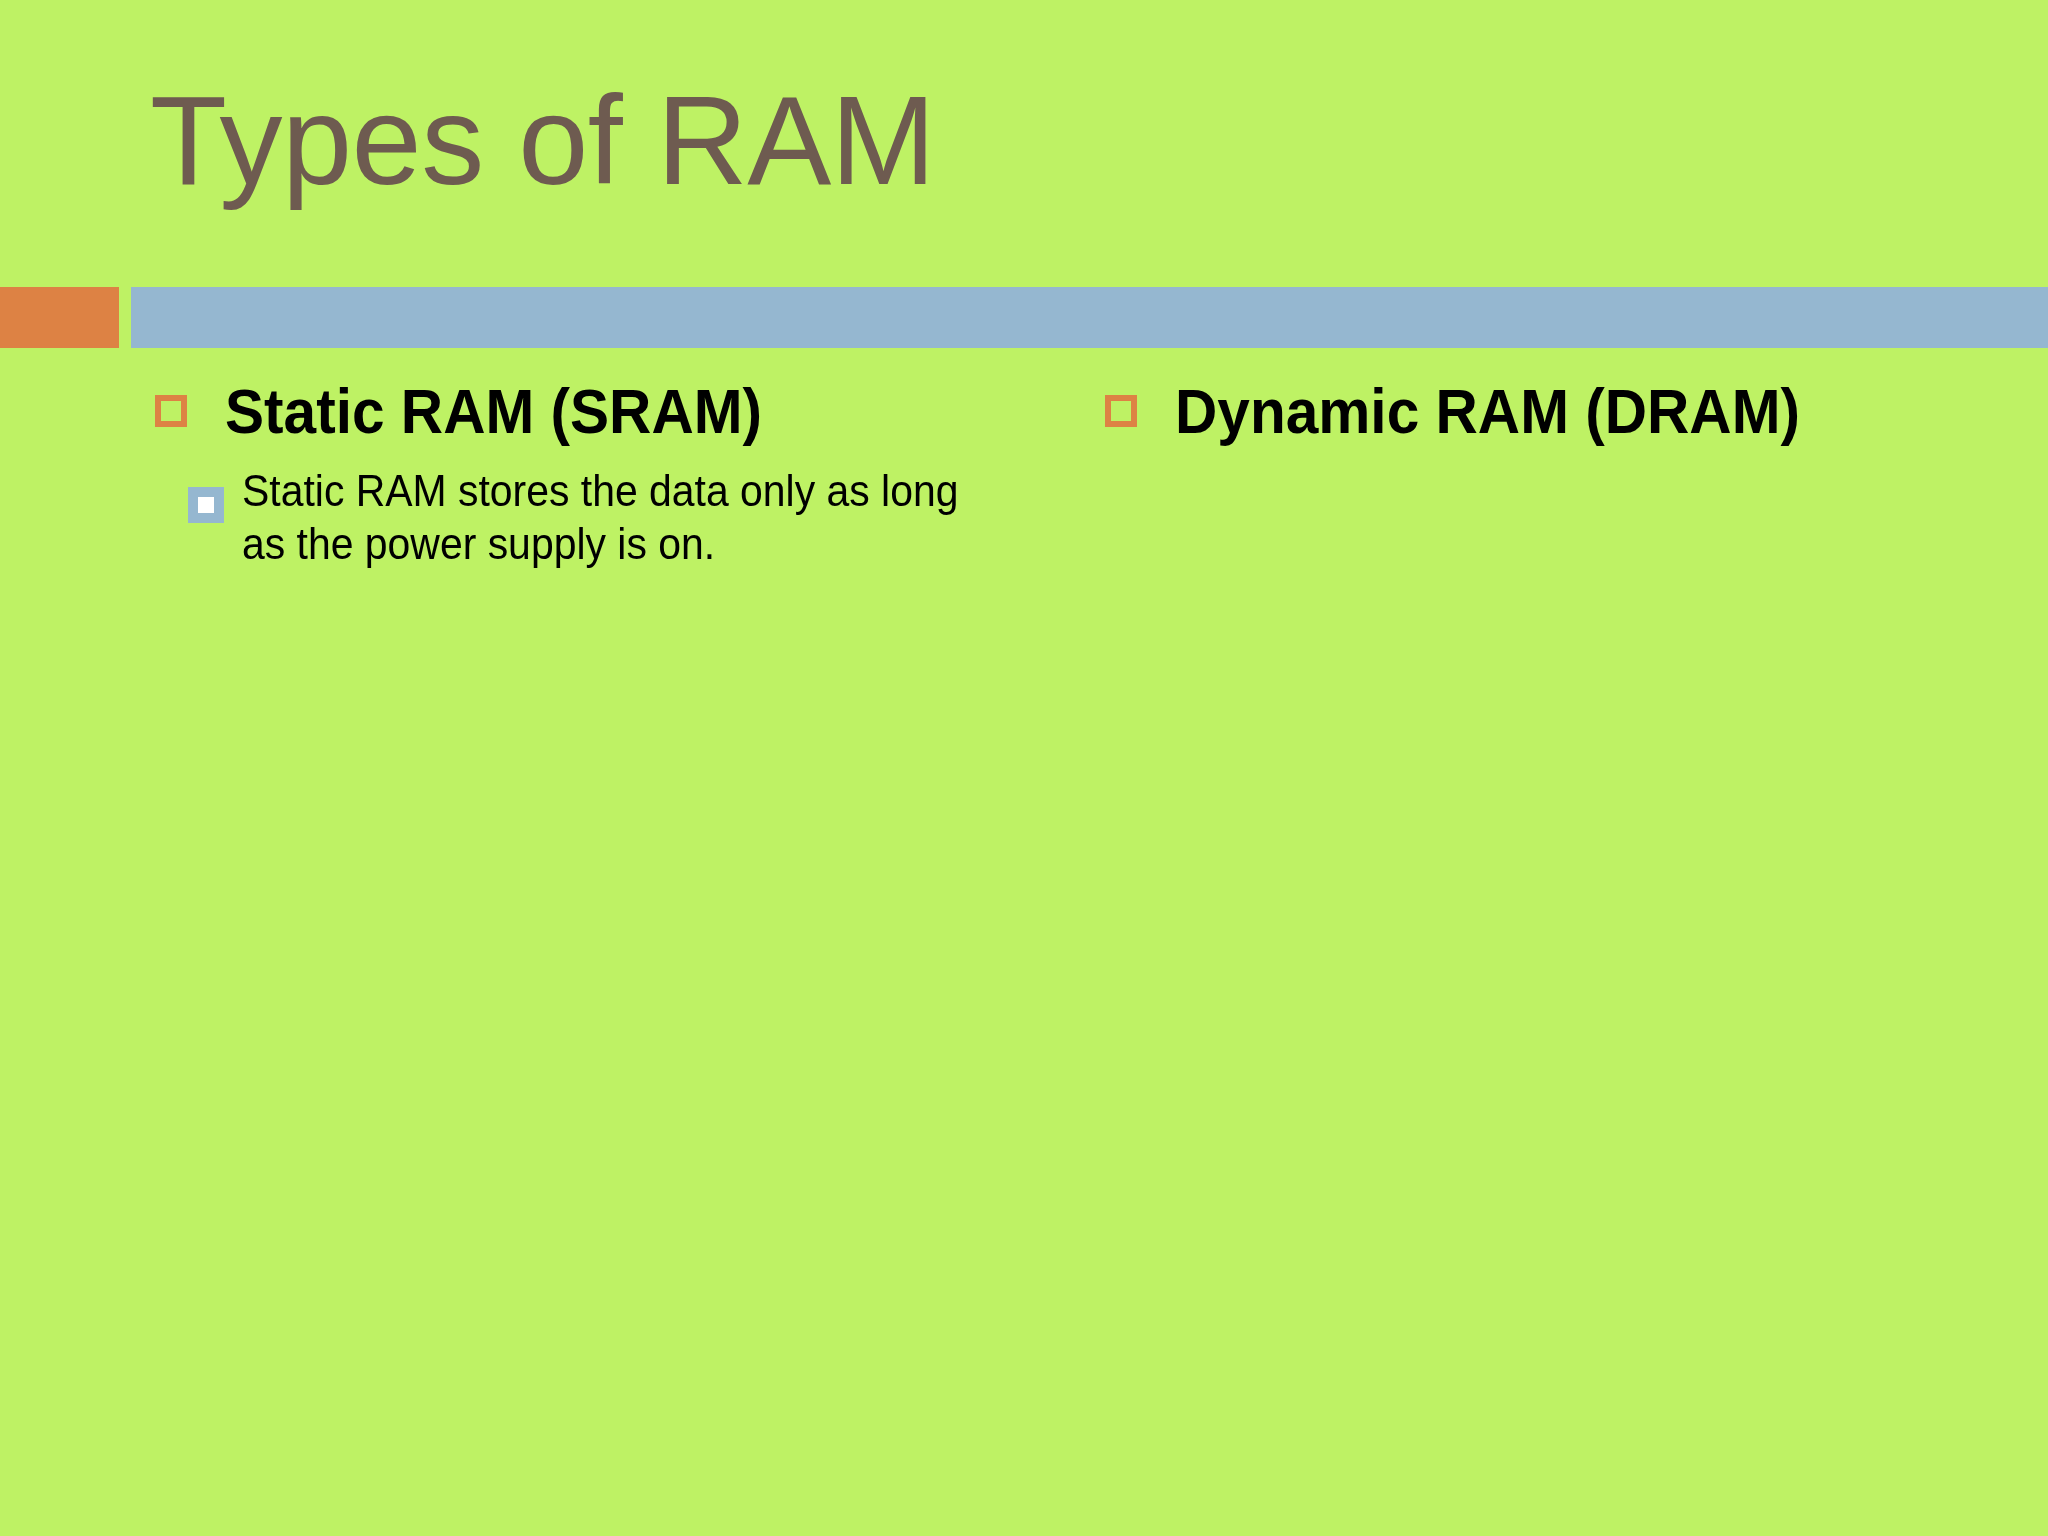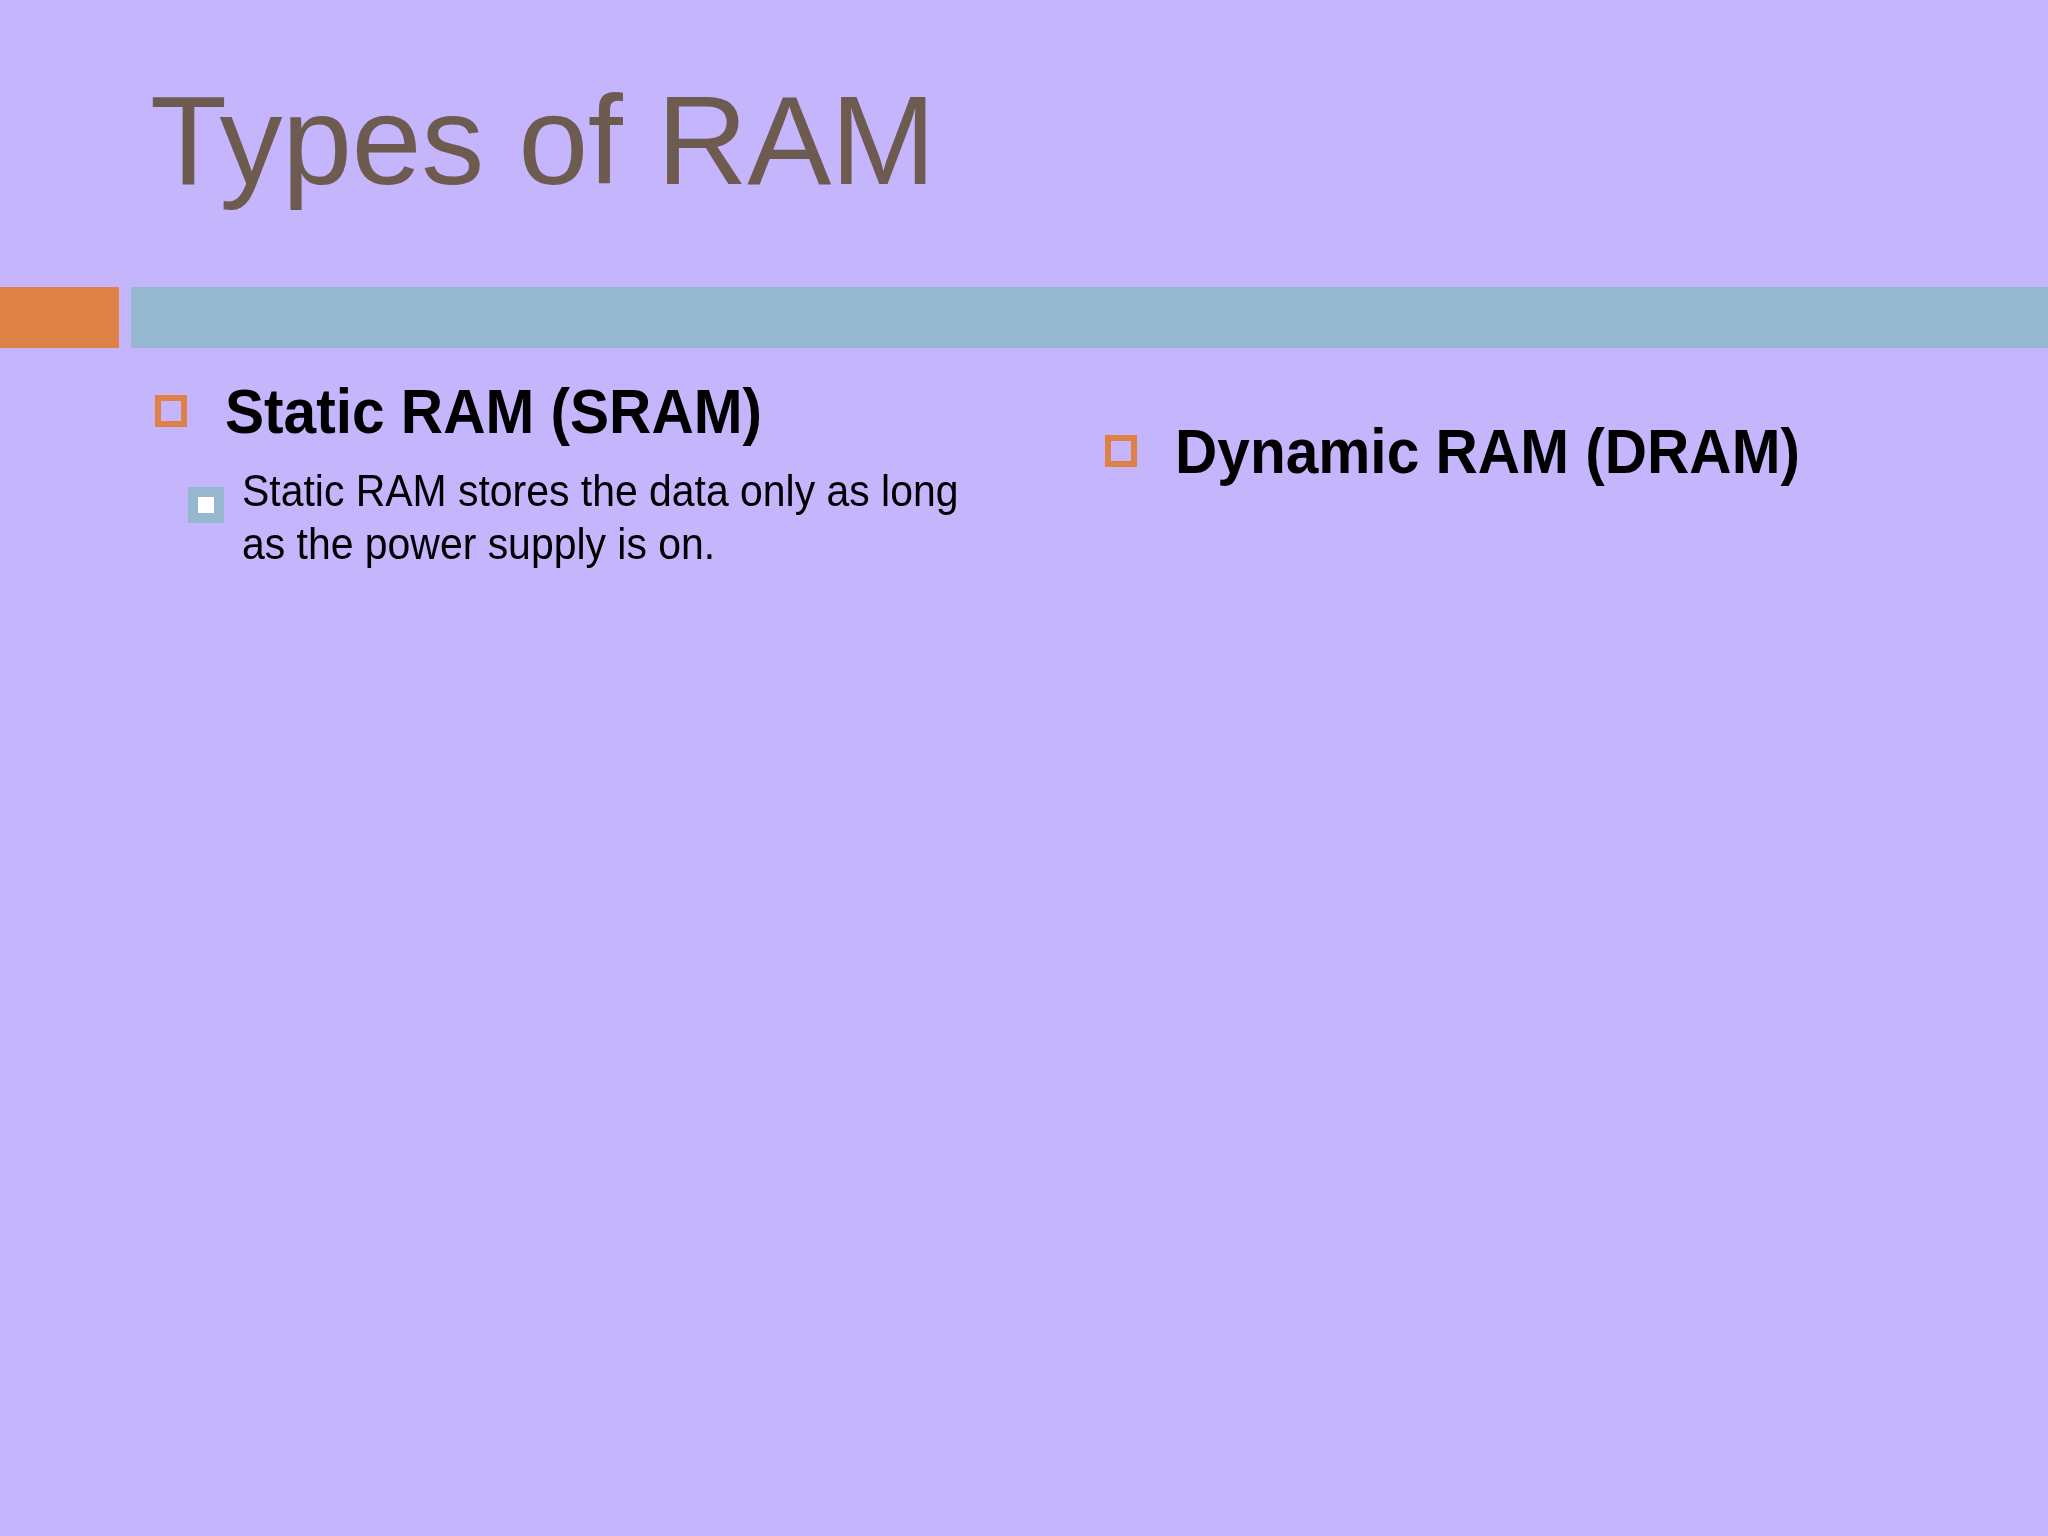--- a/index.html
+++ b/index.html
@@ -12,21 +12,21 @@
     height: 1536px;
     font-family: "Liberation Sans", sans-serif;
     overflow: hidden;
     position: relative;
   }
 
   .slide {
     position: relative;
     width: 2048px;
     height: 1536px;
-    background: #c4b5fd;
+    background: #bef264;
     overflow: hidden;
   }
 
   
   .slide-title {
     position: absolute;
     left: 150px;
     top: 78px;
     width: 1800px;
     font-size: 126px;
@@ -68,21 +68,21 @@
     left: 0;
     top: 375px;
     width: 2048px;
     height: 1161px;
   }
   .col {
     position: absolute;
     top: 0;
   }
   .col-left  { left: 150px;  width: 860px; }
-  .col-right { left: 1100px; width: 870px; margin-top: 40px; }
+  .col-right { left: 1100px; width: 870px; }
 
   
   .lvl1 {
     position: relative;
     padding-left: 75px;
     margin: 0 0 16px 0;
     font-size: 63px;
     line-height: 1.17;
     font-weight: bold;
     color: #000000;

